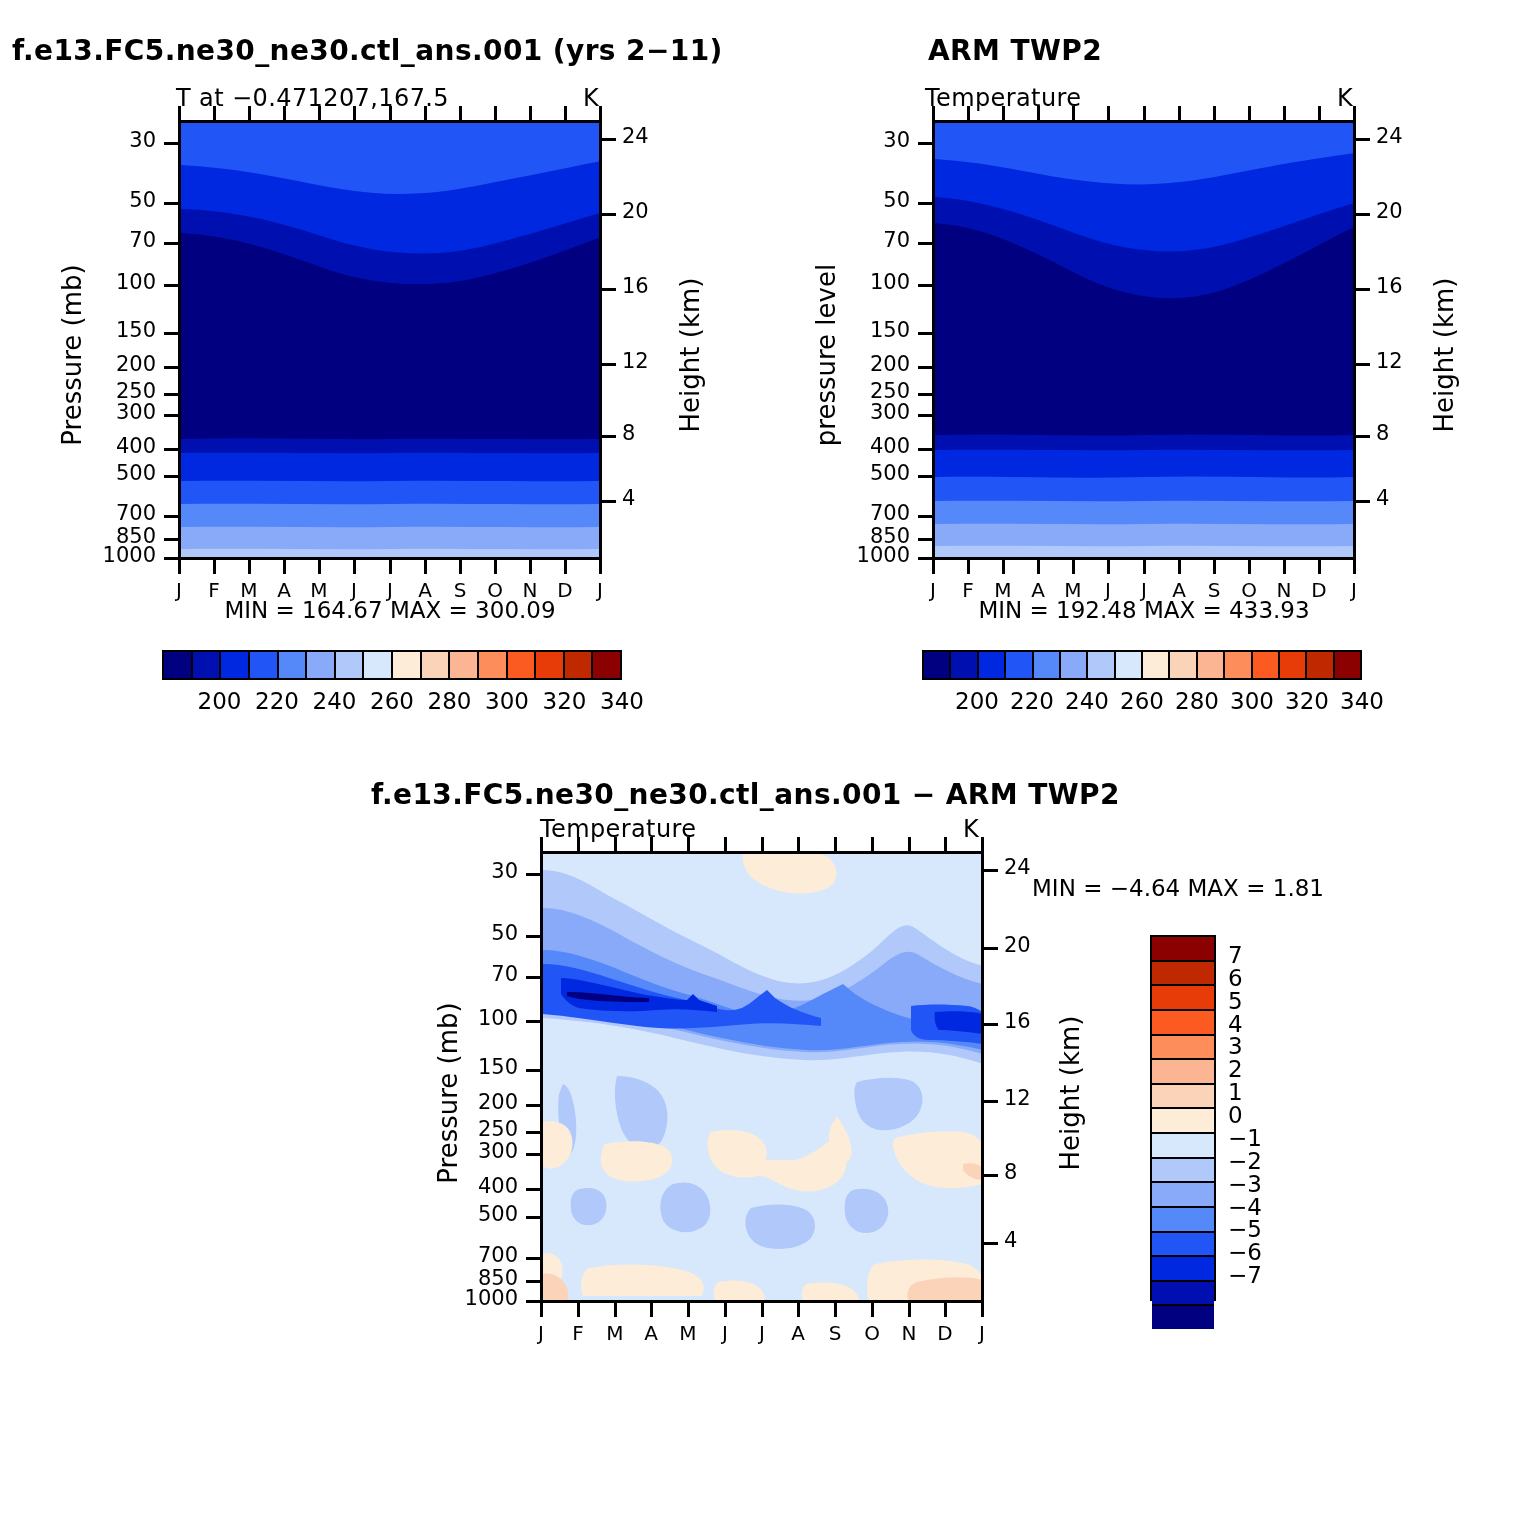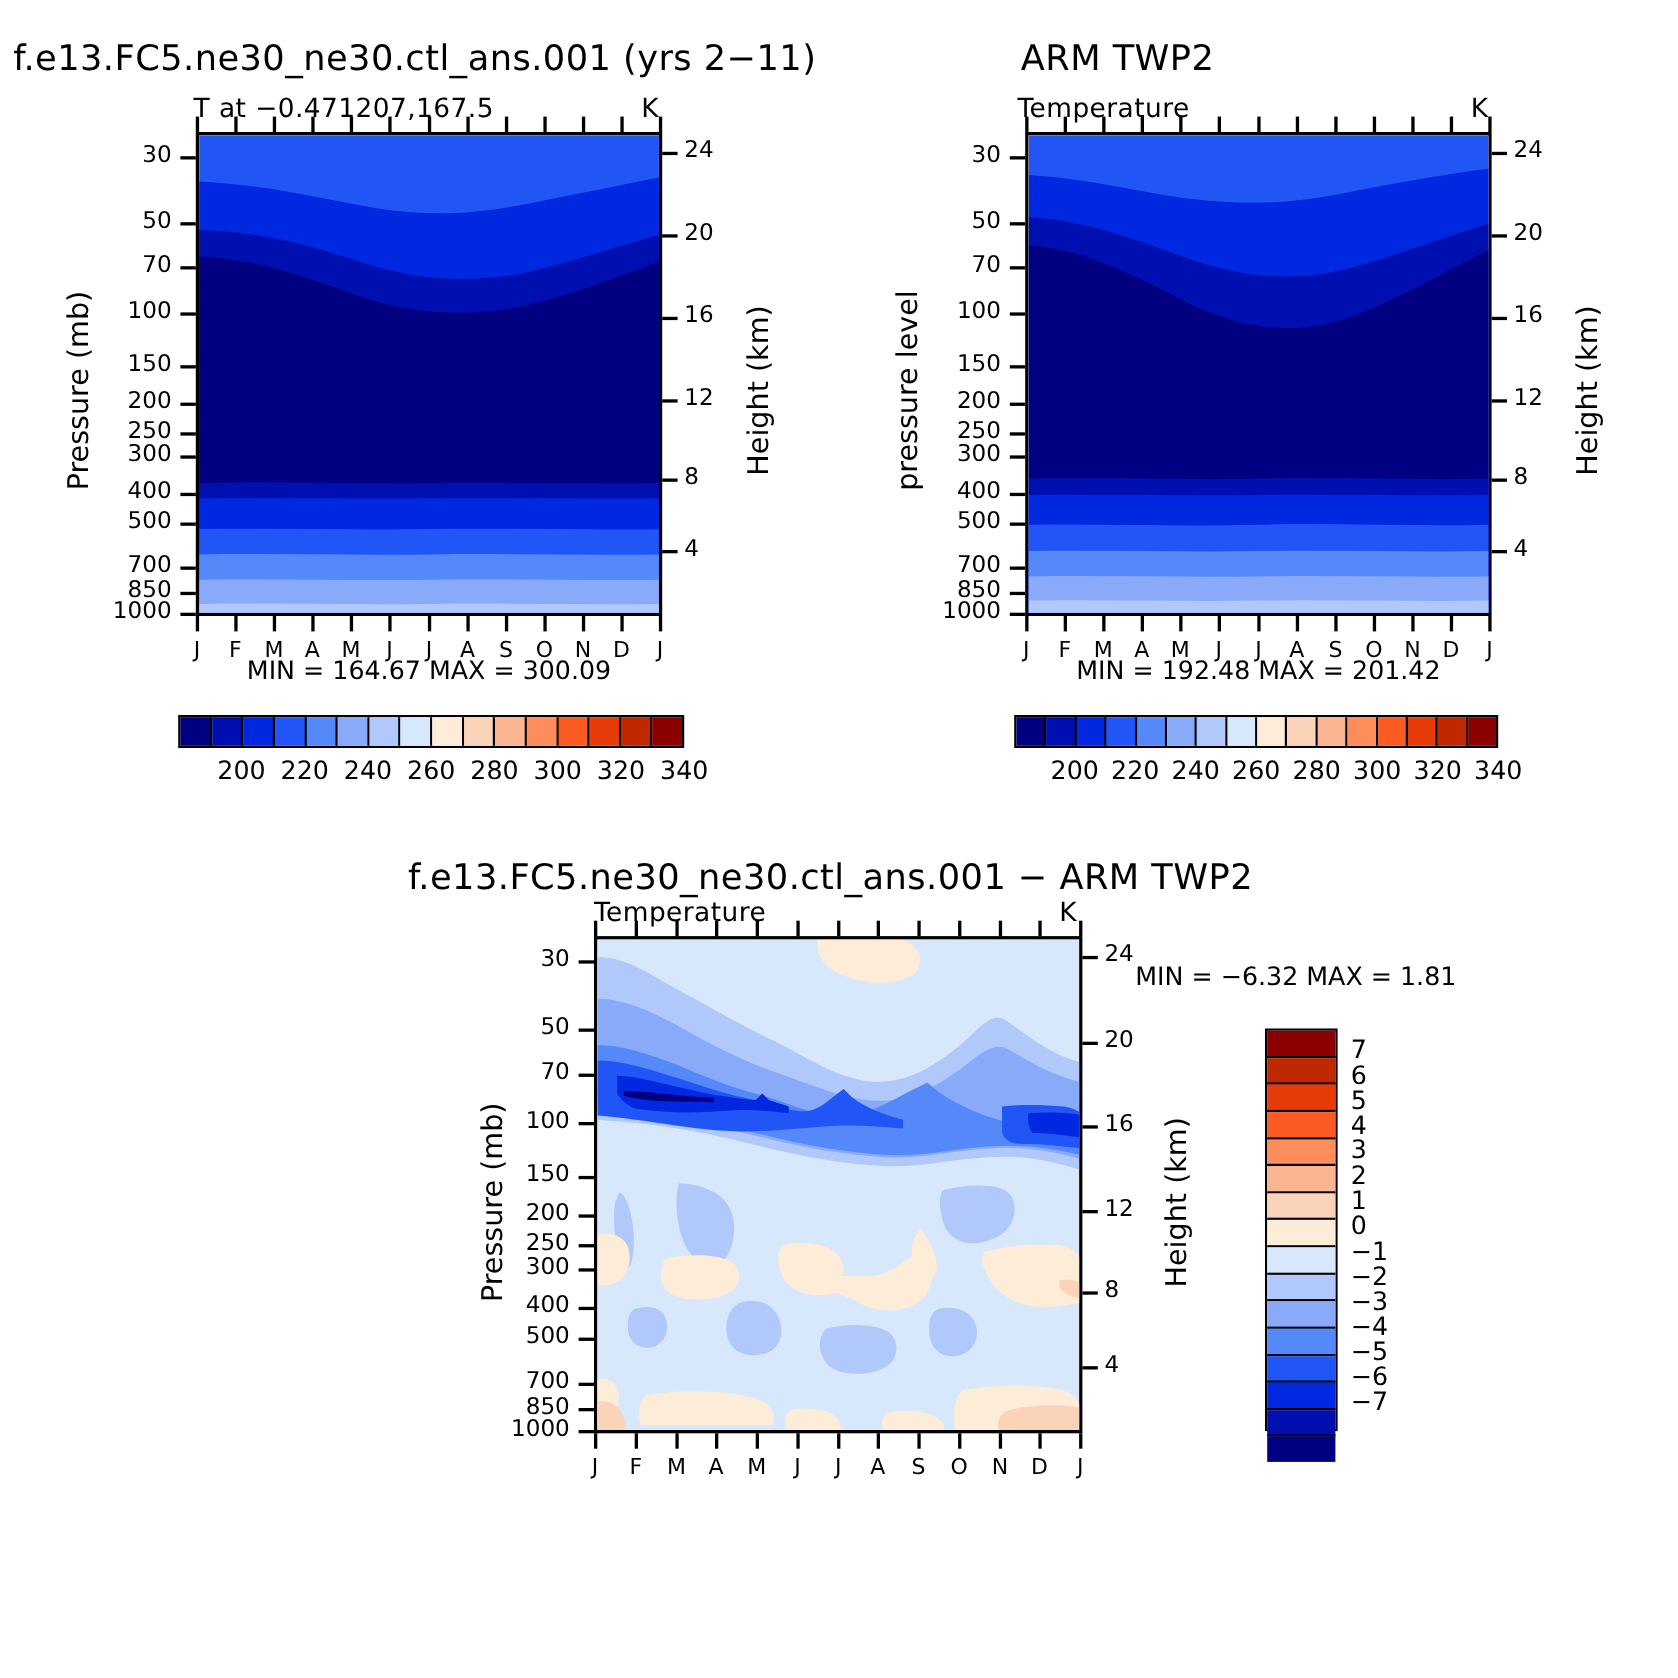--- a/index.html
+++ b/index.html
@@ -1,20 +1,20 @@
 <!DOCTYPE html>
 <html><head>
 <meta charset="utf-8">
 <title>AMWG Temperature Diagnostic Plot</title>
 <style>
   html,body{margin:0;padding:0;background:#ffffff;}
   body{width:1525px;height:1525px;position:relative;overflow:hidden;
        font-family:"DejaVu Sans","Liberation Sans",sans-serif;color:#000;}
   .abs{position:absolute;}
-  .t-title{font-size:32px;letter-spacing:.4px;white-space:nowrap;}
+  .t-title{font-size:28px;letter-spacing:.4px;white-space:nowrap;font-weight:bold;}
   .t-sub{font-size:24px;letter-spacing:.4px;white-space:nowrap;}
   .t-unit{font-size:24px;}
   .t-tick{font-size:21px;white-space:nowrap;}
   .t-mon{font-size:20px;}
   .t-mm{font-size:23px;white-space:nowrap;}
   .t-cb{font-size:23px;white-space:nowrap;}
   .t-ax{font-size:26px;white-space:nowrap;}
   .vert{transform:rotate(-90deg);transform-origin:50% 50%;}
   .frame{border:3px solid #000;box-sizing:border-box;overflow:hidden;background:#fff;}
   .cbar{display:flex;border:2px solid #000;box-sizing:content-box;}
@@ -90,21 +90,21 @@
       <path d="M0,423 C70,422 140,424 210,423 C280,422 350,424 420,423 L420,436 L0,436 Z" fill="#b0c8fa"></path>
       <path d="M0,446 C70,445 140,447 210,446 C280,445 350,447 420,446 L420,436 L0,436 Z" fill="#d8e8fc"></path>
     </svg>
   </div>
 </div>
 
 <div class="abs" style="left:0;top:0;">
   <div class="abs t-title" style="left:371px;top:778px;">f.e13.FC5.ne30_ne30.ctl_ans.001  −  ARM TWP2</div>
   <div class="abs t-sub" style="left:540px;top:815px;">Temperature</div>
   <div class="abs t-unit" style="left:963px;top:815px;">K</div>
-  <div class="abs t-mm" style="left:1032px;top:875px;">MIN  =   −6.32 MAX  =    1.81</div>
+  <div class="abs t-mm" style="left:1032px;top:875px;">MIN  =   −4.64 MAX  =    1.81</div>
 
   <div class="abs vert t-ax" style="left:348px;top:1078px;width:200px;text-align:center;">Pressure (mb)</div>
   <div class="abs vert t-ax" style="left:970px;top:1078px;width:200px;text-align:center;">Height (km)</div>
 
   <div class="abs frame" style="left:540px;top:851px;width:444px;height:452px;">
     <svg width="440" height="448" viewBox="0 0 440 448" preserveAspectRatio="none">
 
       <rect x="0" y="0" width="440" height="448" fill="#d8e8fc"></rect>
 
       <path d="M0,16 C25,16 45,30 70,44 C100,60 130,78 160,92 C185,104 210,122 240,128
@@ -467,21 +467,21 @@
 <div class="abs t-tick" style="left: 1004px; top: 933px;">20</div>
 <div class="tk" style="left: 984px; top: 1023px; width: 14px; height: 3px;"></div>
 <div class="abs t-tick" style="left: 1004px; top: 1009px;">16</div>
 <div class="tk" style="left: 984px; top: 1100px; width: 14px; height: 3px;"></div>
 <div class="abs t-tick" style="left: 1004px; top: 1086px;">12</div>
 <div class="tk" style="left: 984px; top: 1174px; width: 14px; height: 3px;"></div>
 <div class="abs t-tick" style="left: 1004px; top: 1160px;">8</div>
 <div class="tk" style="left: 984px; top: 1242px; width: 14px; height: 3px;"></div>
 <div class="abs t-tick" style="left: 1004px; top: 1228px;">4</div>
 <div class="abs t-mm" style="left: 178px; top: 597px; width: 424px; text-align: center;">MIN  =  164.67  MAX  =  300.09</div>
-<div class="abs t-mm" style="left: 932px; top: 597px; width: 424px; text-align: center;">MIN  =  192.48  MAX  =  201.42</div>
+<div class="abs t-mm" style="left: 932px; top: 597px; width: 424px; text-align: center;">MIN  =  192.48  MAX  =  433.93</div>
 <div class="abs t-cb" style="left: 185.5px; top: 688px; width: 68px; text-align: center;">200</div>
 <div class="abs t-cb" style="left: 243px; top: 688px; width: 68px; text-align: center;">220</div>
 <div class="abs t-cb" style="left: 300.5px; top: 688px; width: 68px; text-align: center;">240</div>
 <div class="abs t-cb" style="left: 358px; top: 688px; width: 68px; text-align: center;">260</div>
 <div class="abs t-cb" style="left: 415.5px; top: 688px; width: 68px; text-align: center;">280</div>
 <div class="abs t-cb" style="left: 473px; top: 688px; width: 68px; text-align: center;">300</div>
 <div class="abs t-cb" style="left: 530.5px; top: 688px; width: 68px; text-align: center;">320</div>
 <div class="abs t-cb" style="left: 588px; top: 688px; width: 68px; text-align: center;">340</div>
 <div class="abs t-cb" style="left: 943px; top: 688px; width: 68px; text-align: center;">200</div>
 <div class="abs t-cb" style="left: 998px; top: 688px; width: 68px; text-align: center;">220</div>

